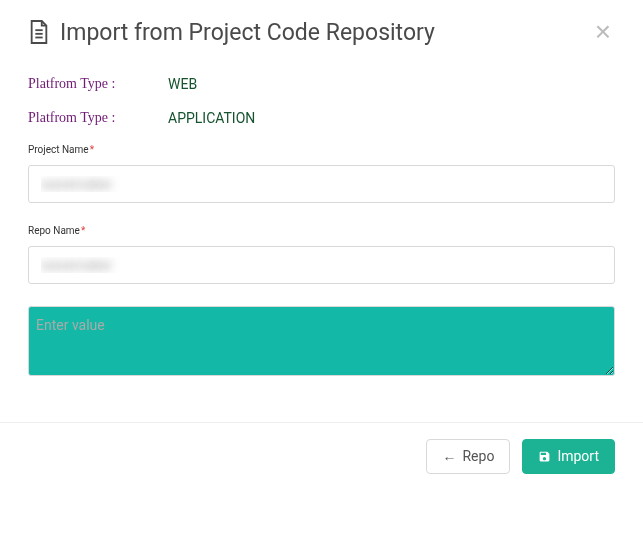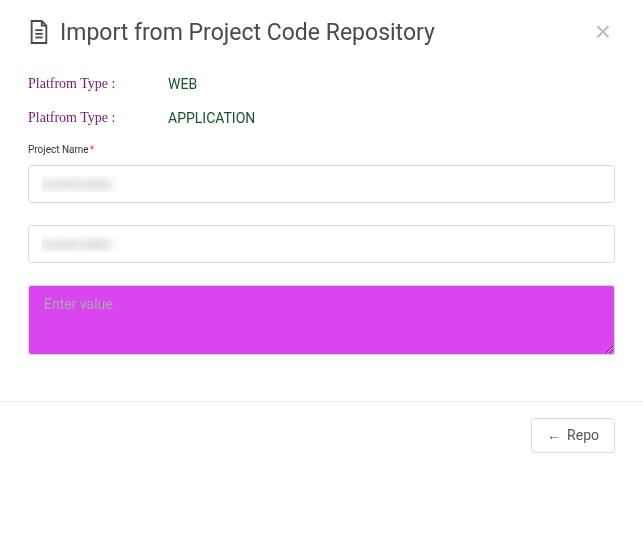--- a/index.html
+++ b/index.html
@@ -85,25 +85,25 @@
       background: #fff;
       color: #333;
       font-family: inherit;
     }
     .form-input.blurred {
       color: transparent;
       text-shadow: 0 0 8px rgba(100,100,100,0.6);
     }
     .form-textarea {
       width: 100%;
-      padding: 10px 15px;
+      padding: 10px 7px;
       font-size: 14px;
       border: 1px solid #d9d9d9;
       border-radius: 3px;
-      background: #d946ef;
+      background: #14b8a6;
       font-family: inherit;
       resize: both;
       height: 70px;
       color: #333;
     }
     .form-textarea::placeholder {
       color: #aaa;
     }
     .modal-footer {
       border-top: 1px solid #eee;
@@ -180,27 +180,38 @@
   </div>
 
   <div class="form-group">
     <label class="form-label">
       <span>Project Name</span><span class="required-star">*</span>
     </label>
     <input type="text" class="form-input blurred" value="wavemaker" style="">
   </div>
 
   <div class="form-group">
+    <label class="form-label">
+      <span>Repo Name</span><span class="required-star">*</span>
+    </label>
     <input type="text" class="form-input blurred" value="wavemaker" style="">
   </div>
 
   <div class="form-group">
     <textarea class="form-textarea" placeholder="Enter value" style=""></textarea>
   </div>
 
 </div>
 
 <div class="modal-footer">
   <button class="btn btn-back">
     <span class="btn-icon arrow-left">←</span>
     <span>Repo</span>
   </button>
+  <button class="btn btn-import">
+    <span class="btn-icon save">
+      <svg viewBox="0 0 24 24">
+        <path d="M17 3H5c-1.1 0-2 .9-2 2v14c0 1.1.9 2 2 2h14c1.1 0 2-.9 2-2V7l-4-4zm-5 16c-1.66 0-3-1.34-3-3s1.34-3 3-3 3 1.34 3 3-1.34 3-3 3zm3-10H5V5h10v4z"></path>
+      </svg>
+    </span>
+    <span>Import</span>
+  </button>
 </div>
 
 </body></html>

